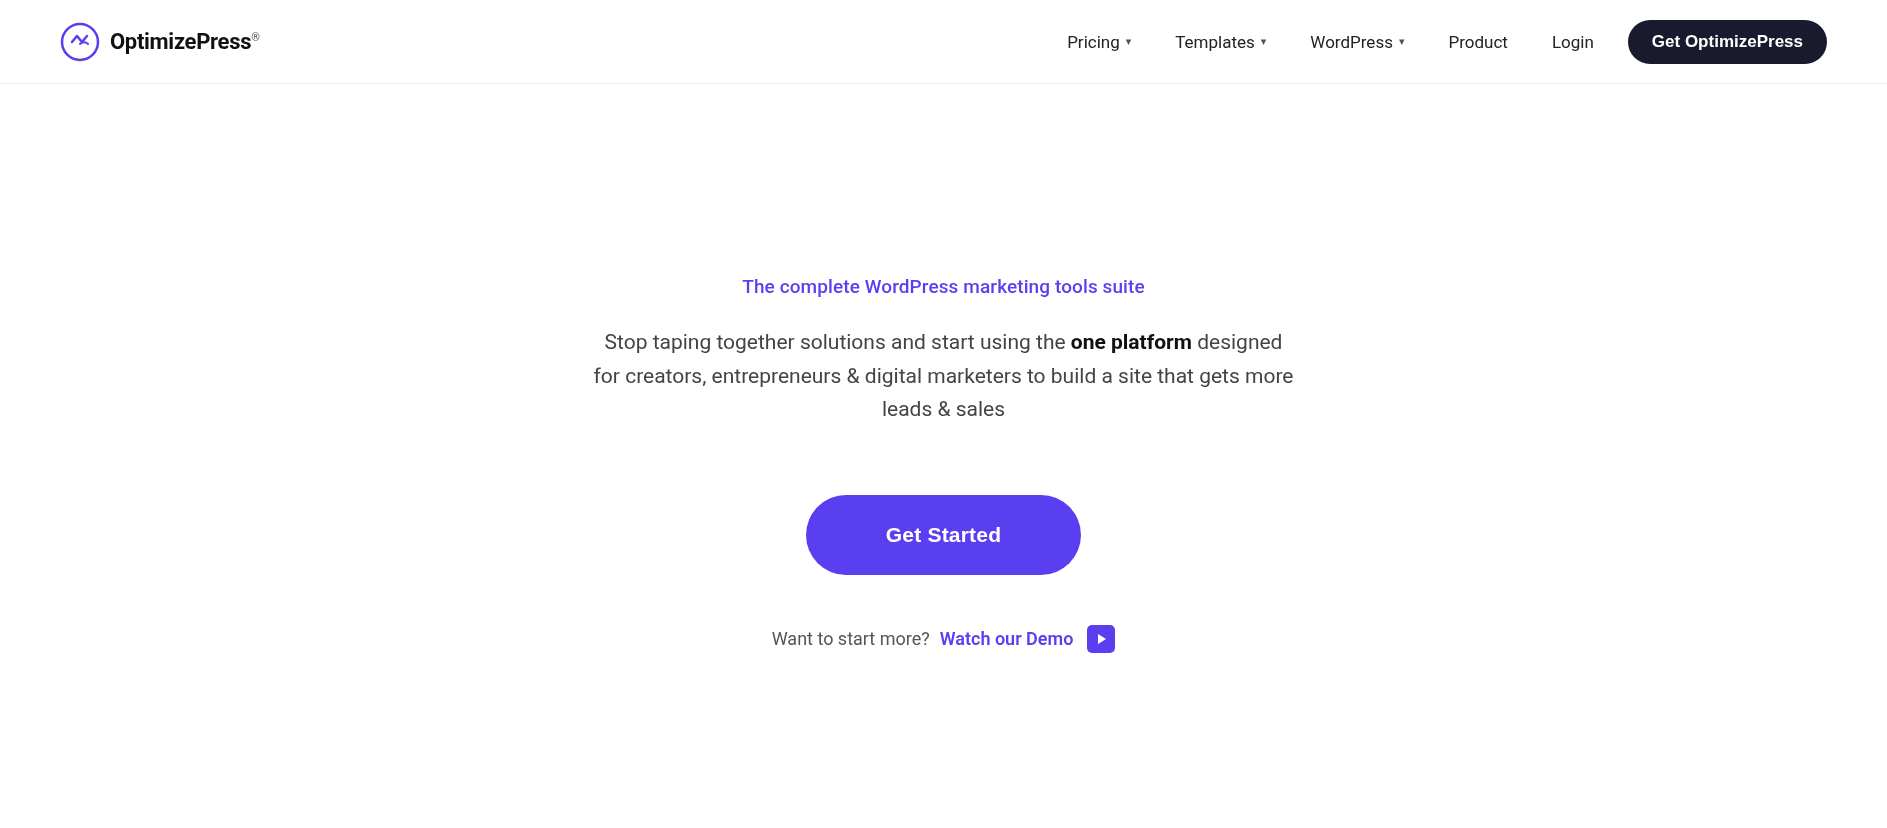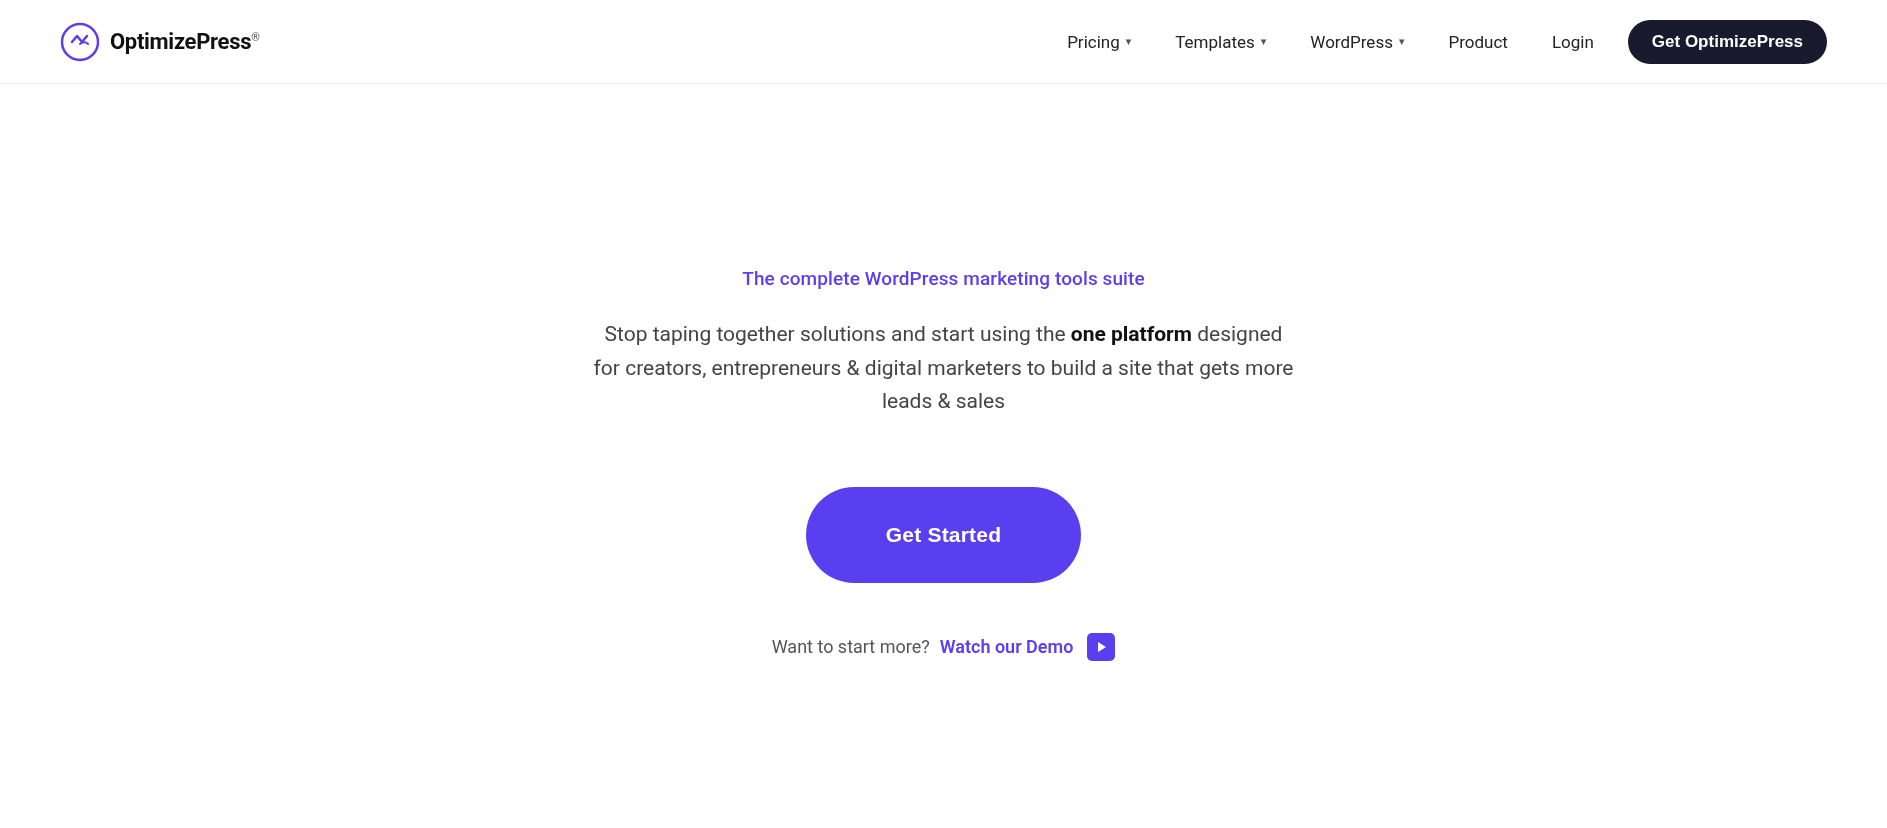--- a/index.html
+++ b/index.html
@@ -142,21 +142,21 @@
     .hero-subtitle strong {
       font-weight: 700;
       color: #111111;
     }
 
     .btn-get-started {
       background: #5a3ff0;
       color: #ffffff;
       font-size: 21px;
       font-weight: 600;
-      padding: 36px 80px;
+      padding: 28px 80px;
       border-radius: 50px;
       border: none;
       cursor: pointer;
       margin-bottom: 50px;
       letter-spacing: 0.2px;
     }
 
     .hero-demo-row {
       display: flex;
       align-items: center;

